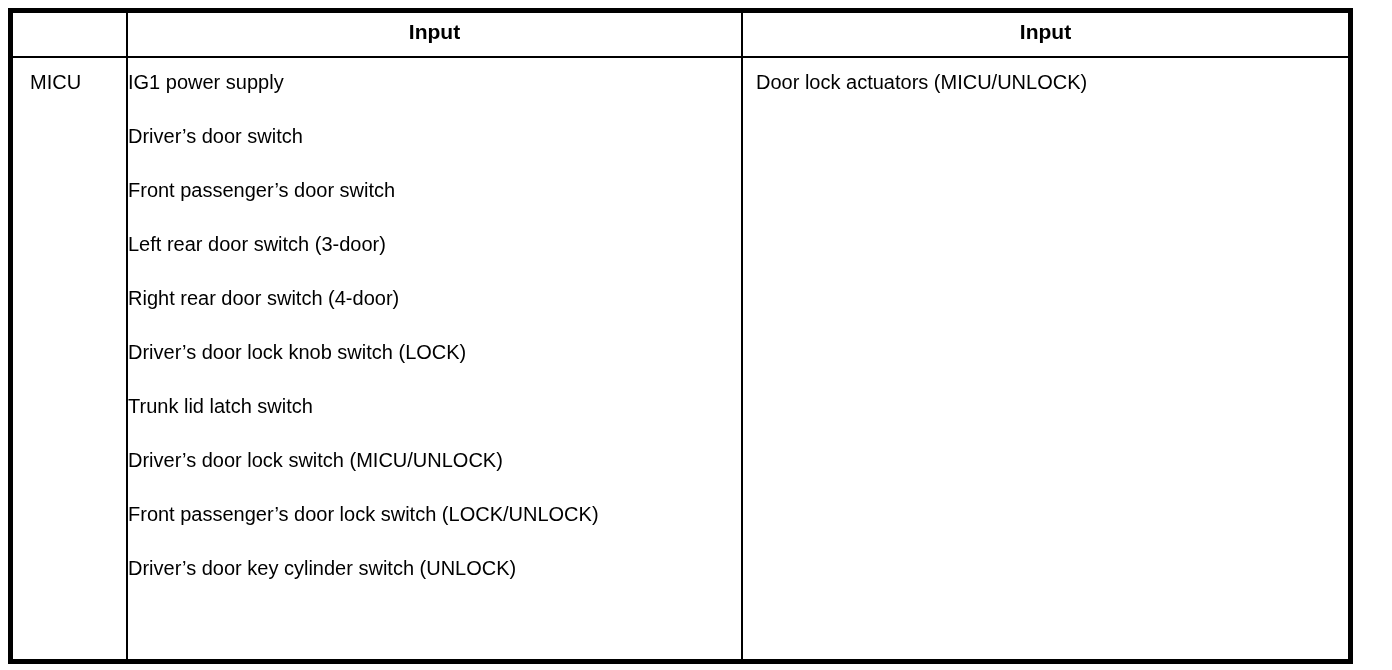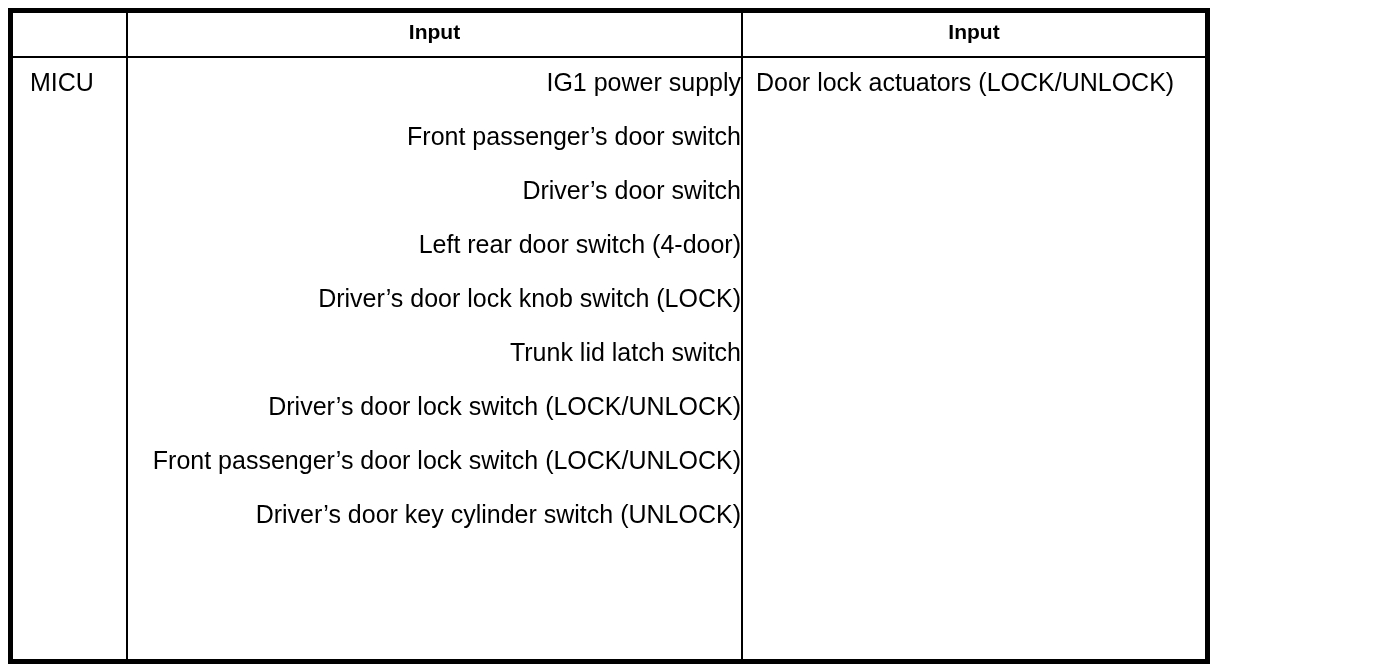--- a/index.html
+++ b/index.html
@@ -12,21 +12,21 @@
     height: 670px;
     position: relative;
     font-family: "Liberation Sans", sans-serif;
     color: #000000;
     -webkit-font-smoothing: antialiased;
   }
   .io-table {
     position: absolute;
     left: 8px;
     top: 8px;
-    width: 1202px;
+    width: 1345px;
     height: 656px;
     box-sizing: border-box;
     border: 5px solid #000000;
     display: grid;
     grid-template-columns: 115px 615px 1fr;
     grid-template-rows: 45px 1fr;
     background: #ffffff;
   }
   .cell {
     box-sizing: border-box;
@@ -41,28 +41,27 @@
   .header-cell {
     display: flex;
     align-items: center;
     justify-content: center;
     font-weight: bold;
     font-size: 21px;
     padding-bottom: 6px;
   }
   .body-cell {
     padding-top: 13px;
-    font-size: 25px;
+    font-size: 20px;
     line-height: 23px;
   }
   .unit-cell {
     padding-left: 17px;
   }
   .input-cell {
-    text-align: right;
   }
   .output-cell {
     padding-left: 13px;
   }
   .body-cell p {
     margin: 0 0 31px 0;
     white-space: nowrap;
   }
 </style>
 </head>
@@ -75,27 +74,28 @@
   <div class="cell v-rule h-rule header-cell">Input</div>
 
   <div class="cell h-rule header-cell">Input</div>
 
   <div class="cell v-rule body-cell unit-cell">
     <p>MICU</p>
   </div>
 
   <div class="cell v-rule body-cell input-cell">
     <p>IG1 power supply</p>
+    <p>Driver’s door switch</p>
     <p>Front passenger’s door switch</p>
-    <p>Driver’s door switch</p>
-    <p>Left rear door switch (4-door)</p>
+    <p>Left rear door switch (3-door)</p>
+    <p>Right rear door switch (4-door)</p>
     <p>Driver’s door lock knob switch (LOCK)</p>
     <p>Trunk lid latch switch</p>
-    <p>Driver’s door lock switch (LOCK/UNLOCK)</p>
+    <p>Driver’s door lock switch (MICU/UNLOCK)</p>
     <p>Front passenger’s door lock switch (LOCK/UNLOCK)</p>
     <p>Driver’s door key cylinder switch (UNLOCK)</p>
   </div>
 
   <div class="cell body-cell output-cell">
-    <p>Door lock actuators (LOCK/UNLOCK)</p>
+    <p>Door lock actuators (MICU/UNLOCK)</p>
   </div>
 
 </div>
 
 </body></html>

